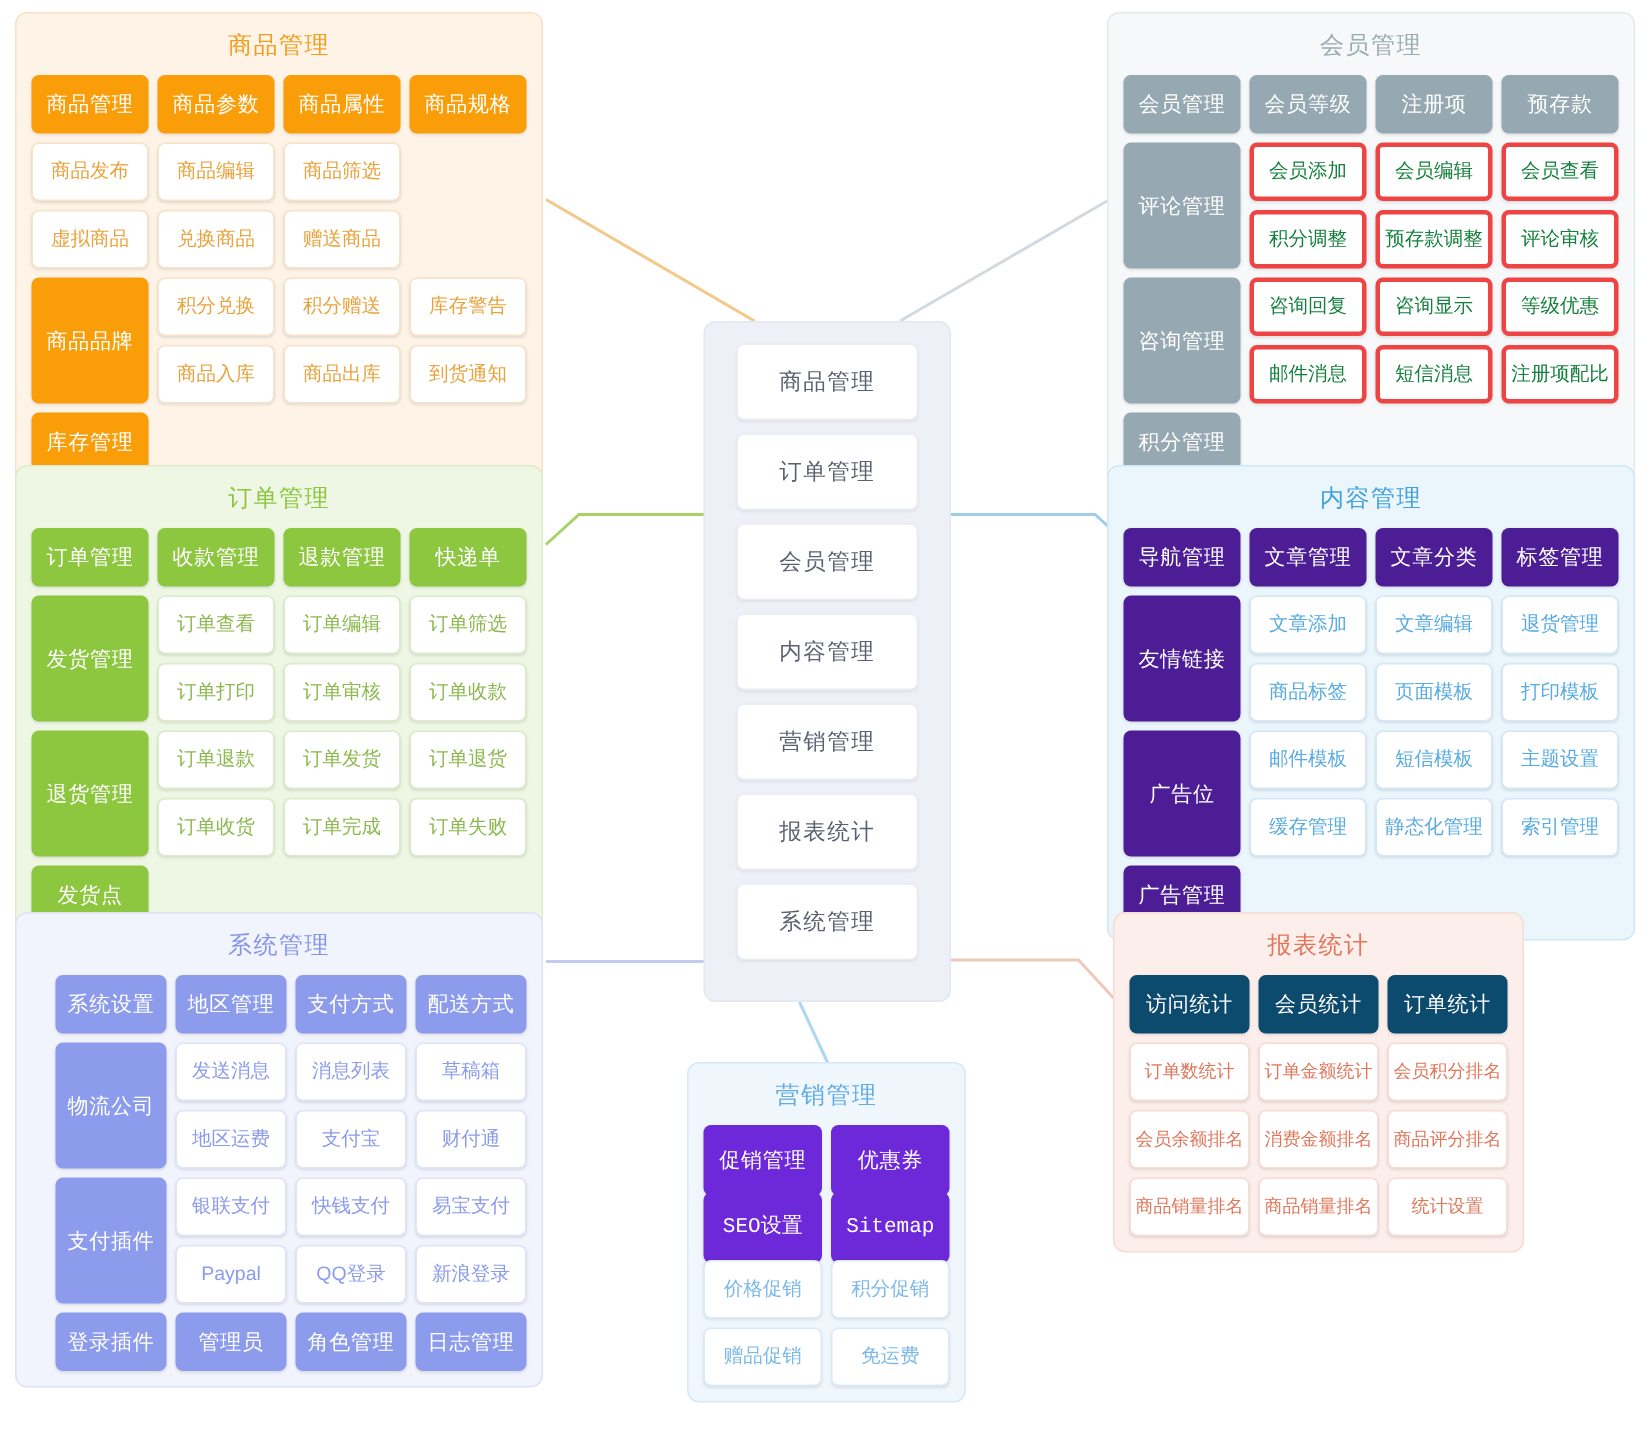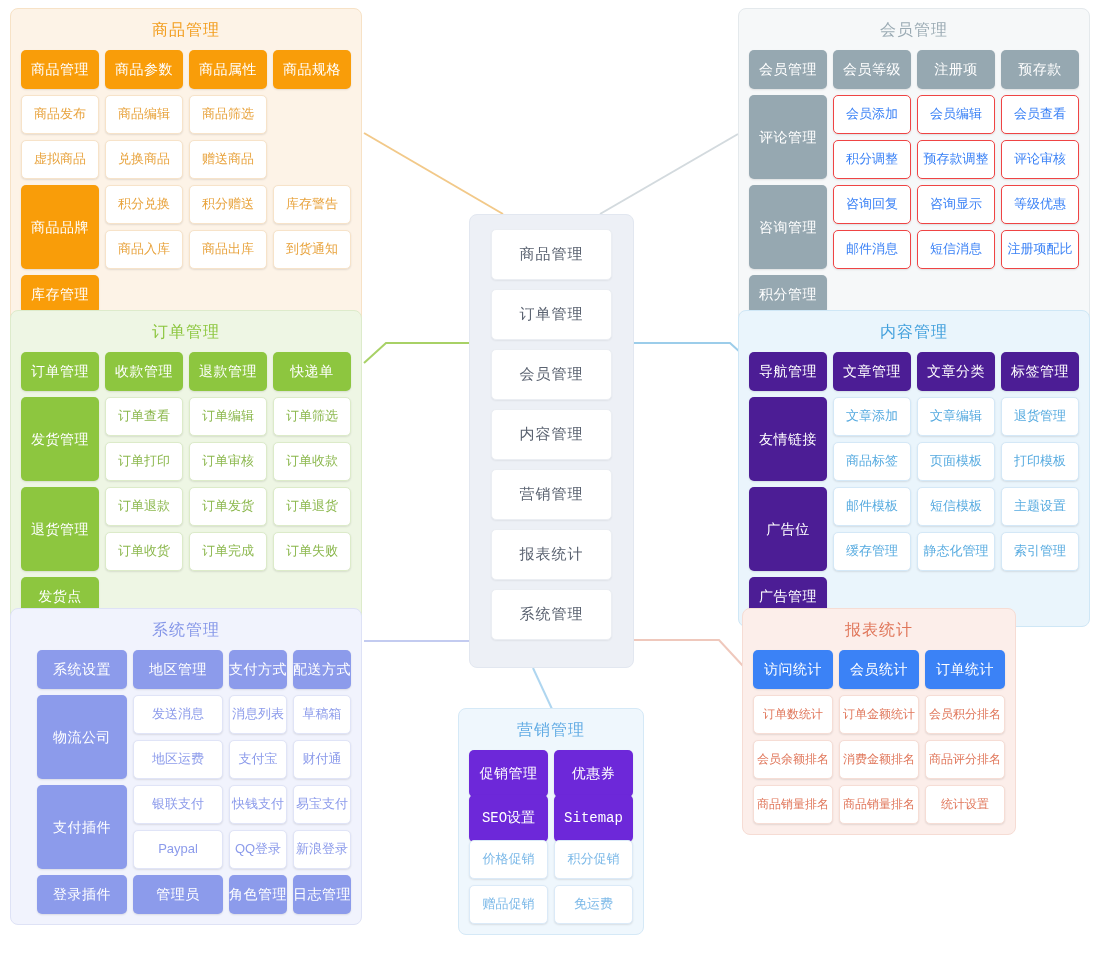--- a/index.html
+++ b/index.html
@@ -52,43 +52,43 @@
   
   #card-order { left:10px; top:310px; width:352px; background:#EEF6E4; border-color:#DDEBCB; }
   #card-order .card-title { color:#8CC63E; }
   #card-order .grid { grid-template-columns: 1fr 1fr 1fr 1fr; grid-auto-rows: 39px; }
   #card-order .tile.solid { background:#8DC63F; }
   #card-order .tile.plain { color:#8CB84E; border:1px solid #DCEBC9; }
 
   
   #card-system { left:10px; top:608px; width:352px; background:#F1F3FD; border-color:#DEE2F6; }
   #card-system .card-title { color:#8596E8; }
-  #card-system .grid { grid-template-columns: 1fr 1fr; grid-auto-rows: 39px; margin-left: 16px; }
+  #card-system .grid { grid-template-columns: 1fr 1fr 1fr 1fr; grid-auto-rows: 39px; margin-left: 16px; }
   #card-system .tile.solid { background:#8C9BEB; }
   #card-system .tile.plain { color:#8C9BEB; border:1px solid #E0E4F7; }
 
   
   #card-member { left:738px; top:8px; width:352px; background:#F6F8F9; border-color:#E4E9EC; }
   #card-member .card-title { color:#9BABB4; }
   #card-member .grid { grid-template-columns: 1fr 1fr 1fr 1fr; grid-auto-rows: 39px; }
   #card-member .tile.solid { background:#96A8B1; }
-  #card-member .tile.plain { color:#3b82f6; border:1px solid #ef4444; }
+  #card-member .tile.plain { color:#15803d; border:3px solid #ef4444; }
 
   
   #card-content { left:738px; top:310px; width:352px; background:#EAF5FC; border-color:#CFE7F6; }
   #card-content .card-title { color:#42A0DC; }
   #card-content .grid { grid-template-columns: 1fr 1fr 1fr 1fr; grid-auto-rows: 39px; }
   #card-content .tile.solid { background:#4c1d95; }
   #card-content .tile.plain { color:#57ABE0; border:1px solid #D4E8F7; }
 
   
   #card-report { left:742px; top:608px; width:274px; background:#FCEEEA; border-color:#F6DCD4; }
   #card-report .card-title { color:#E0765A; }
   #card-report .grid { grid-template-columns: 1fr 1fr 1fr; grid-auto-rows: 39px; }
-  #card-report .tile.solid { background:#3b82f6; }
+  #card-report .tile.solid { background:#0c4a6e; }
   #card-report .tile.plain { color:#E0765A; border:1px solid #F6DDD5; font-size:12px; }
 
   
   #card-marketing { left:458px; top:708px; width:186px; background:#EFF7FD; border-color:#D5E9F7; }
   #card-marketing .card-title { color:#62ACE4; }
   #card-marketing .grid { grid-template-columns: 1fr 1fr; grid-auto-rows: 39px; }
   #card-marketing .tile.solid { background:#6d28d9; font-size:14px; }
   #card-marketing .tile.plain { color:#7CB9E8; border:1px solid #DBEAF8; }
   #card-marketing .tile.mono { font-family:"Liberation Mono","DejaVu Sans Mono",monospace; letter-spacing:0; }
 

